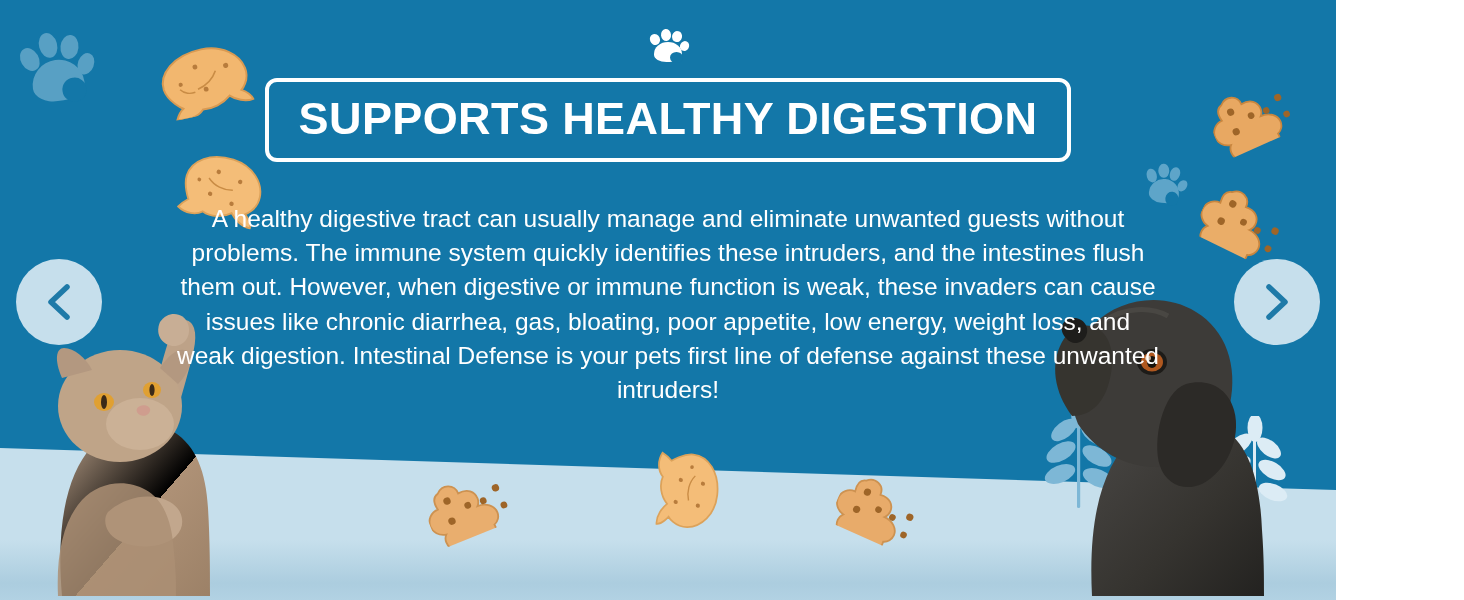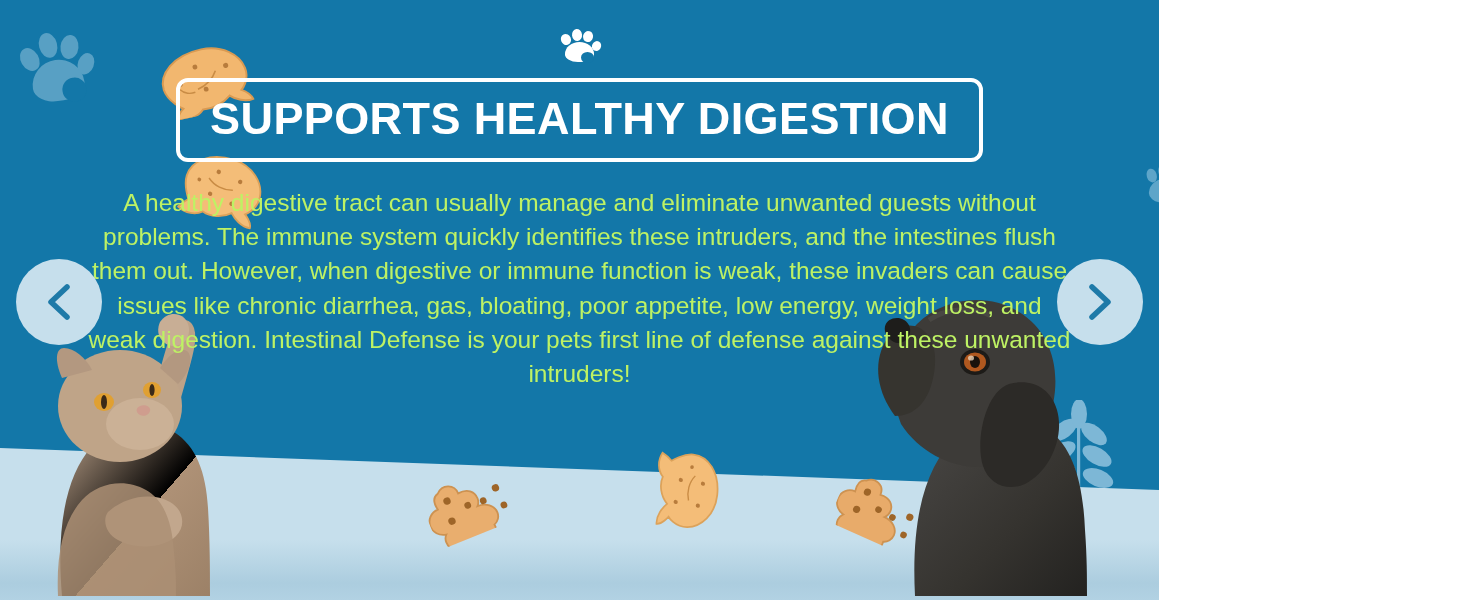--- a/index.html
+++ b/index.html
@@ -4,21 +4,21 @@
 <style>
   * { margin:0; padding:0; box-sizing:border-box; }
   html,body { width:1464px; height:600px; overflow:hidden; }
   body {
     font-family:"Liberation Sans", sans-serif;
     background:#ffffff;
   }
 
   .banner {
     position:relative;
-    width:1159px;
+    width:1336px;
     height:600px;
     background:#1377a8;
     overflow:hidden;
   }
 
   
   .lower-band {
     position:absolute;
     left:0; right:0; bottom:0;
     height:230px;
@@ -101,23 +101,23 @@
   .title-text {
     color:#ffffff;
     font-size:45px;
     font-weight:bold;
     letter-spacing:.4px;
     line-height:1.02;
     white-space:nowrap;
   }
 
   .body-text {
-    margin:24px auto 0;
+    margin:40px auto 0;
     width:985px;
-    color:#bef264;
+    color:#ffffff;
     font-size:24.5px;
     line-height:1.40;
     font-weight:400;
   }
 
   
   .treat { position:absolute; z-index:12; }
   .treat.front { z-index:14; }
 
   

